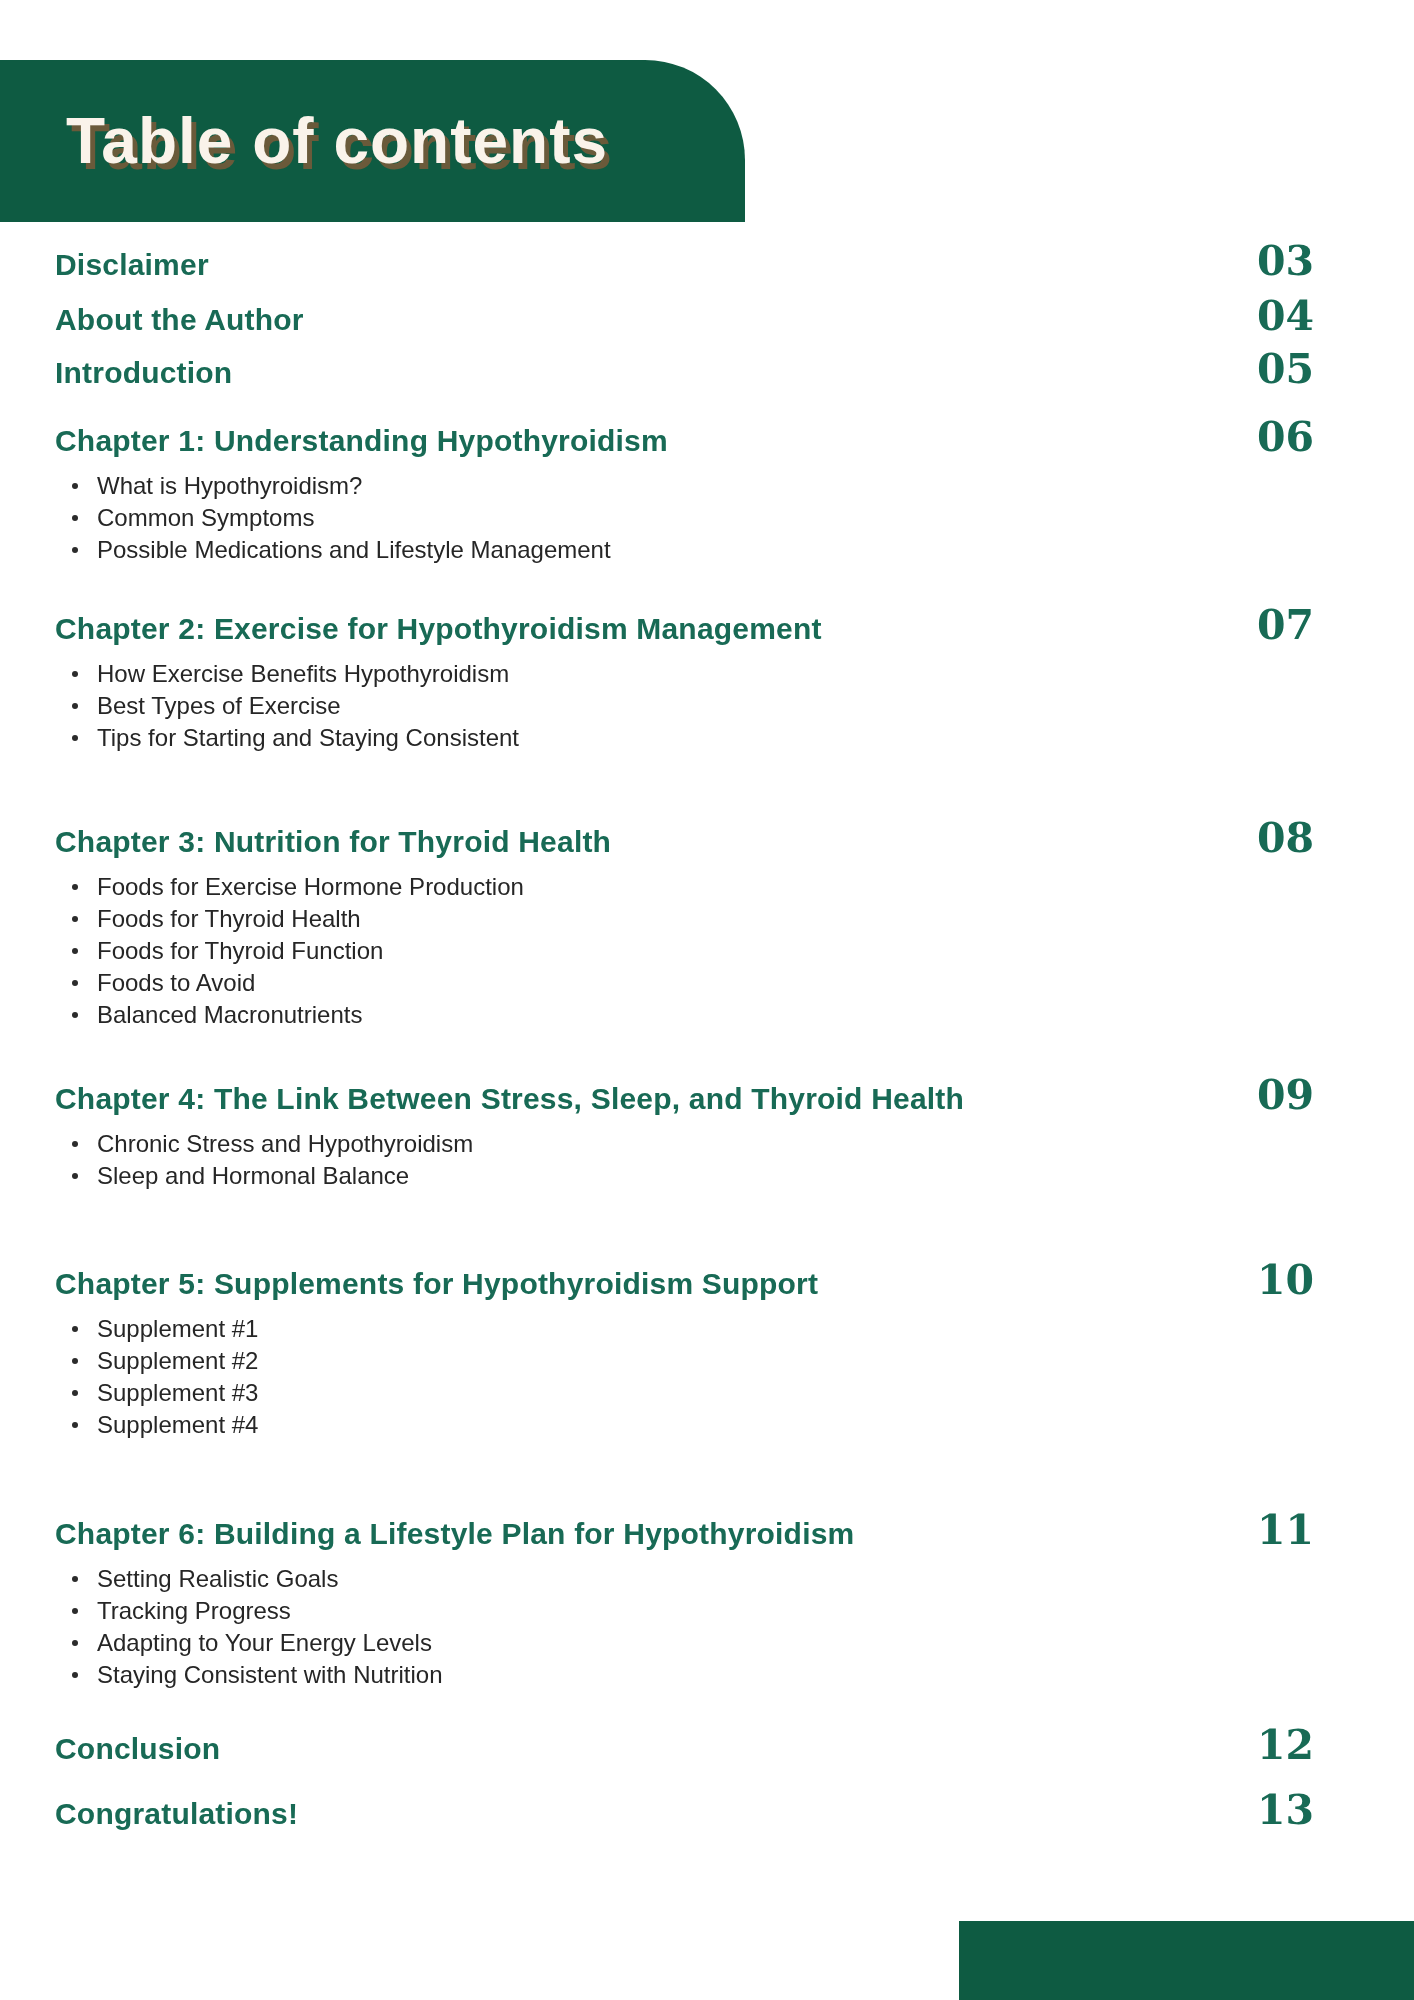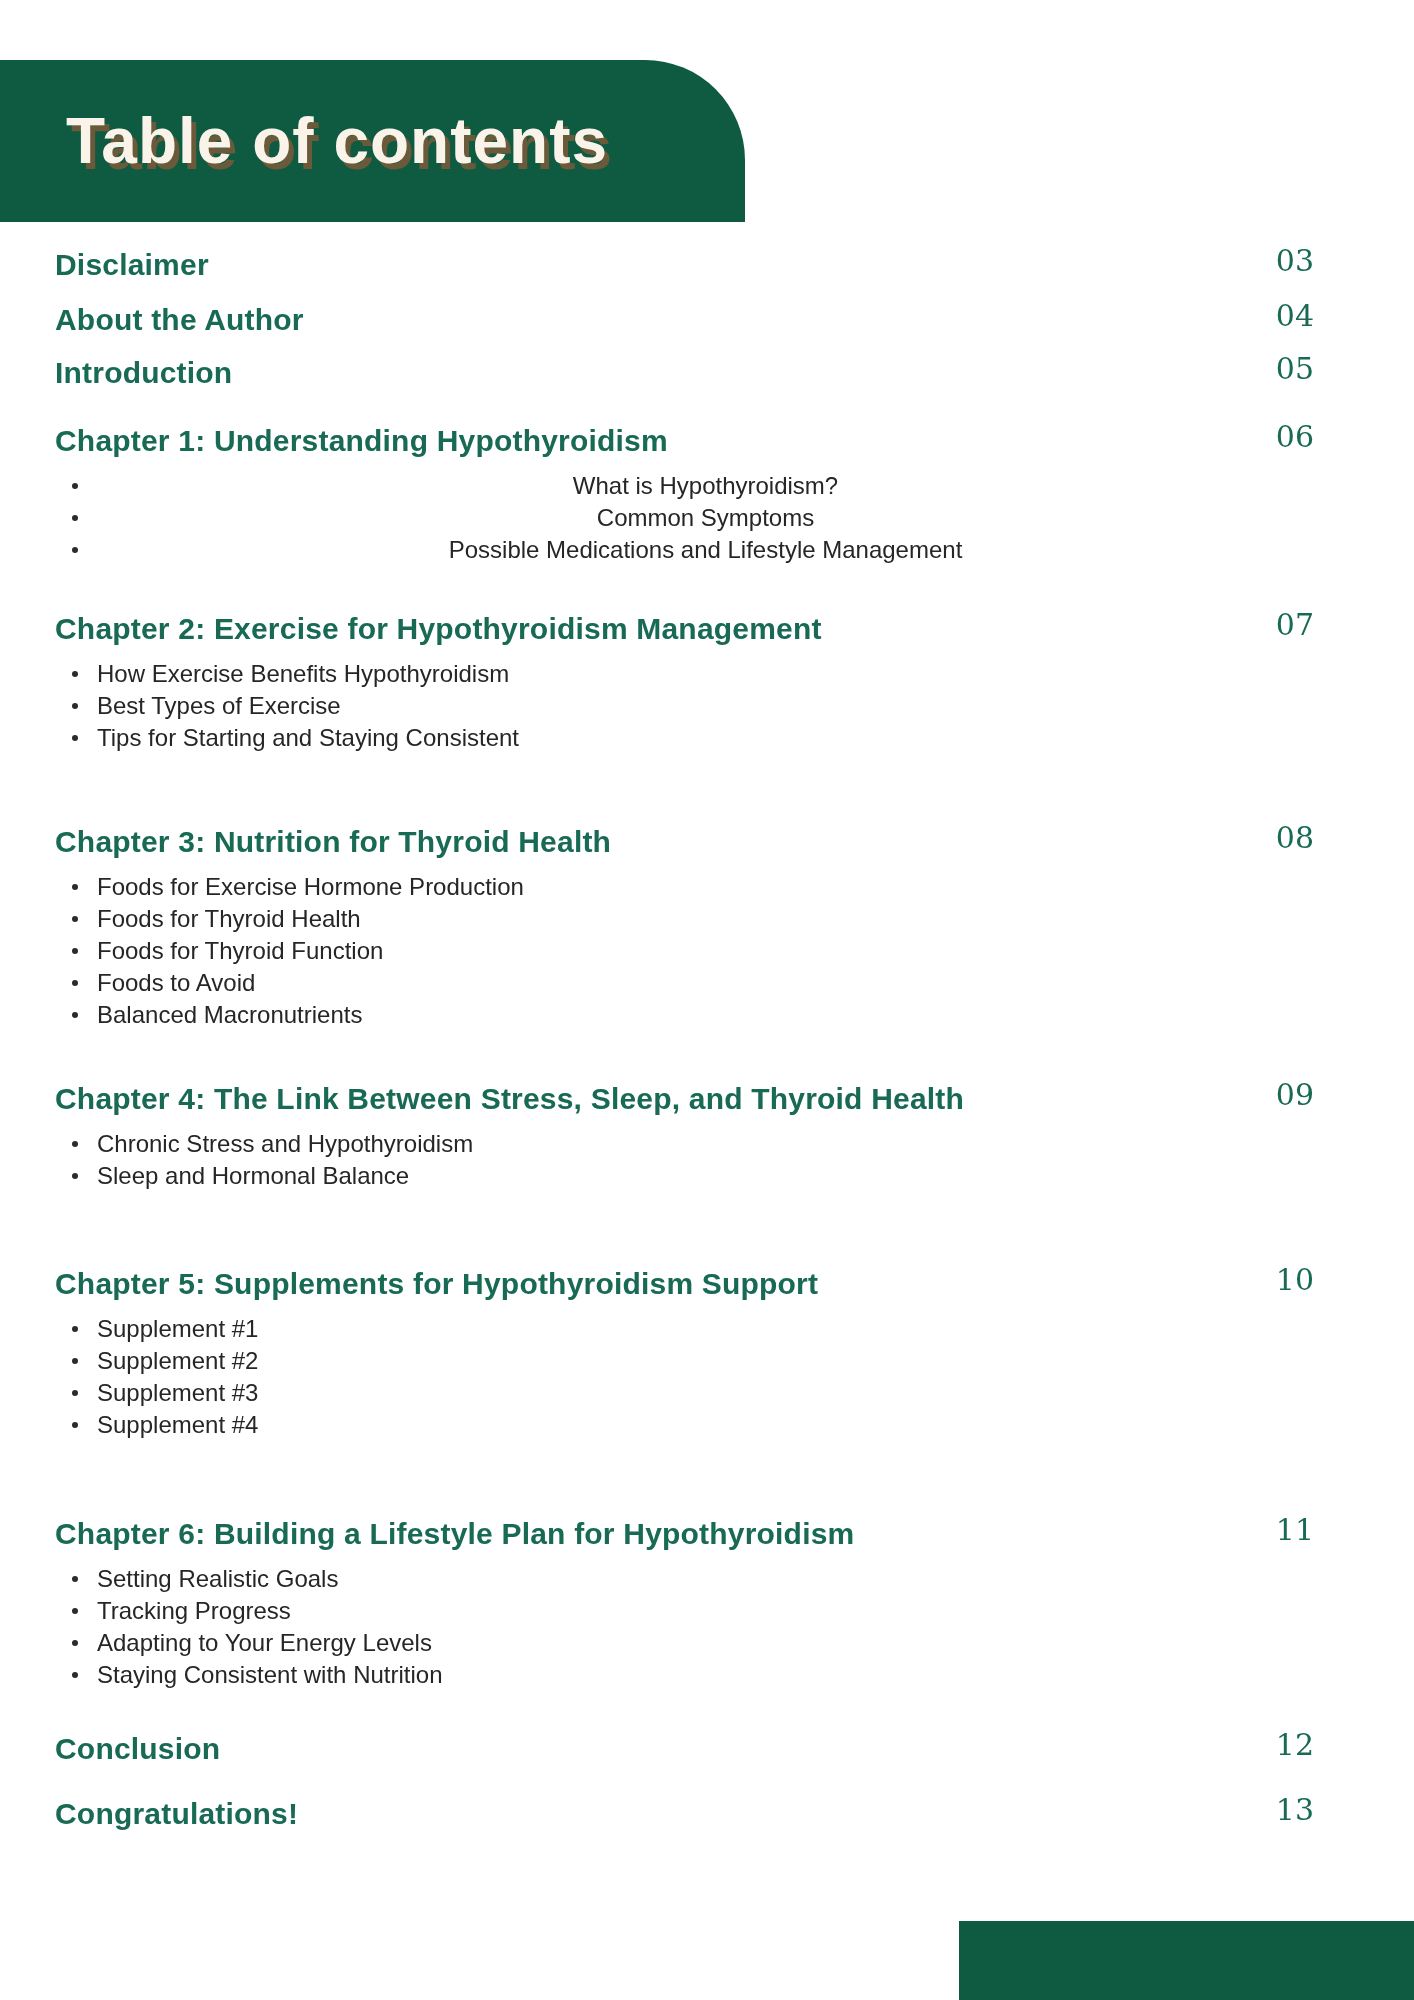--- a/index.html
+++ b/index.html
@@ -46,22 +46,22 @@
   }
   .trow h2{
     font-size:30px;line-height:34px;
     font-weight:700;
     letter-spacing:0.2px;
     color:var(--heading-green);
     white-space:nowrap;
   }
   .pnum{
     font-family:"DejaVu Serif", serif;
-    font-size:30px;line-height:34px;
-    font-weight:400;
+    font-size:41px;line-height:34px;
+    font-weight:700;
     color:var(--heading-green);
     transform:translateY(-4px);
   }
   .toc-section ul{
     list-style:none;
     margin-top:12px;
   }
   .toc-section.gap-lg ul{}
   .toc-section li{
     position:relative;
@@ -72,21 +72,21 @@
   .toc-section li::before{
     content:"";
     position:absolute;left:17px;top:13px;
     width:6px;height:6px;border-radius:50%;
     background:#2b2b2b;
   }
 
   .s0{top:248px;}
   .s1{top:303px;}
   .s2{top:356px;}
-  .s3{top:424px;text-align:center;}
+  .s3{top:424px;}
   .s4{top:612px;}
   .s5{top:825px;}
   .s6{top:1082px;}
   .s7{top:1267px;}
   .s8{top:1517px;}
   .s9{top:1732px;}
   .s10{top:1797px;}
 
   
   .footer-accent{

